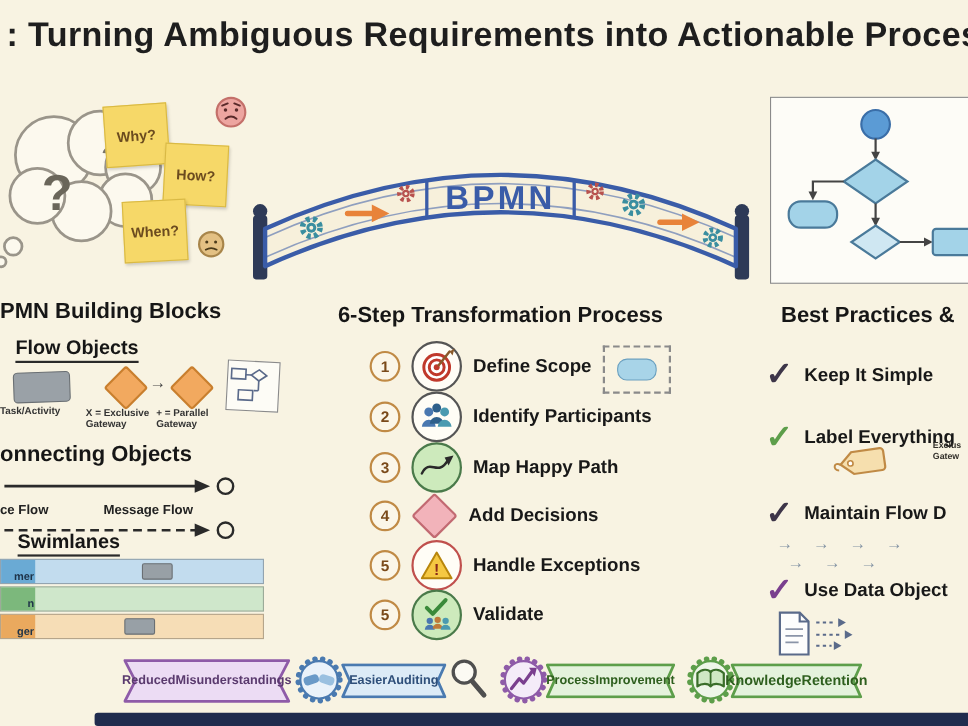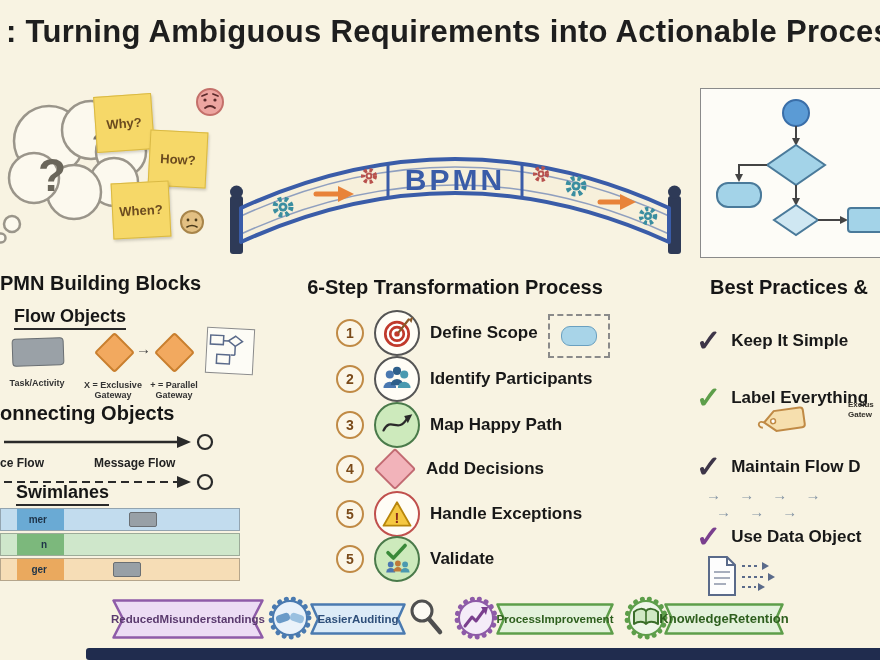--- a/index.html
+++ b/index.html
@@ -12,33 +12,33 @@
   .main-title{position:absolute;top:14px;left:6px;width:900px;white-space:nowrap;
     font-size:31px;font-weight:800;letter-spacing:.3px;color:#1e1e1e;}
   
   .note{position:absolute;width:56px;height:54px;background:#f6d868;border:1px solid #d9b944;
     box-shadow:1px 2px 3px rgba(0,0,0,.18);display:flex;align-items:center;justify-content:center;
     font-weight:800;font-size:13px;color:#6b4b1f;}
   
   .h1{position:absolute;font-size:20px;font-weight:800;color:#161616;white-space:nowrap;}
   .h2{position:absolute;font-size:18px;font-weight:800;color:#161616;border-bottom:2.5px solid #2a2a2a;
     padding-bottom:1px;white-space:nowrap;}
-  .tiny-label{position:absolute;font-size:9px;font-weight:700;color:#333;text-align:center;line-height:1.15;margin-top:10px;}
+  .tiny-label{position:absolute;font-size:9px;font-weight:700;color:#333;line-height:1.15;}
   .small-label{position:absolute;font-size:12px;font-weight:800;color:#222;white-space:nowrap;text-align:center;}
   
   .task-rect{position:absolute;width:50px;height:26px;background:#9aa1a7;border:1.5px solid #6a6f73;
     border-radius:4px;transform:rotate(-2deg);}
   .gw-diamond{position:absolute;width:25px;height:25px;background:#f2a95f;border:2px solid #c97f2e;
     border-radius:3px;transform:rotate(45deg);}
   .mini-diagram{position:absolute;width:46px;height:44px;background:#fdfcf6;border:1.5px solid #8a8a8a;
     transform:rotate(3deg);}
   
   .lane{position:absolute;left:0;width:238px;height:21px;border:1px solid rgba(60,60,60,.35);}
-  .lane-tab{position:absolute;left:0;top:0;bottom:0;width:30px;display:flex;align-items:center;
-    justify-content:flex-end;padding-right:17px;font-size:10px;font-weight:800;color:#1e3348;margin-left:16px;}
+  .lane-tab{position:absolute;left:0;top:0;bottom:0;width:30px;display:flex;align-items:flex-end;
+    justify-content:flex-end;padding-right:1px;font-size:10px;font-weight:800;color:#1e3348;}
   .lane-chip{position:absolute;width:26px;height:13px;top:3px;background:#98a0a6;border:1px solid #6a6f73;border-radius:2px;}
   
   .step{position:absolute;left:336px;height:44px;display:flex;align-items:center;gap:10px;}
   .step-num{width:24px;height:24px;border:2.5px solid #c08a45;border-radius:50%;color:#7a4a1a;
     font-weight:800;font-size:14px;display:flex;align-items:center;justify-content:center;background:#fbf6e8;flex:0 0 auto;}
   .step-icon{width:42px;height:42px;border:2px solid #555;border-radius:50%;background:#fffdf6;
     display:flex;align-items:center;justify-content:center;flex:0 0 auto;}
   .step-icon.green{background:#cdeabc;border-color:#4a7a4a;}
   .step-icon.warn{border-color:#c0504d;}
   .step-icon.nocircle{border:none;background:transparent;}

